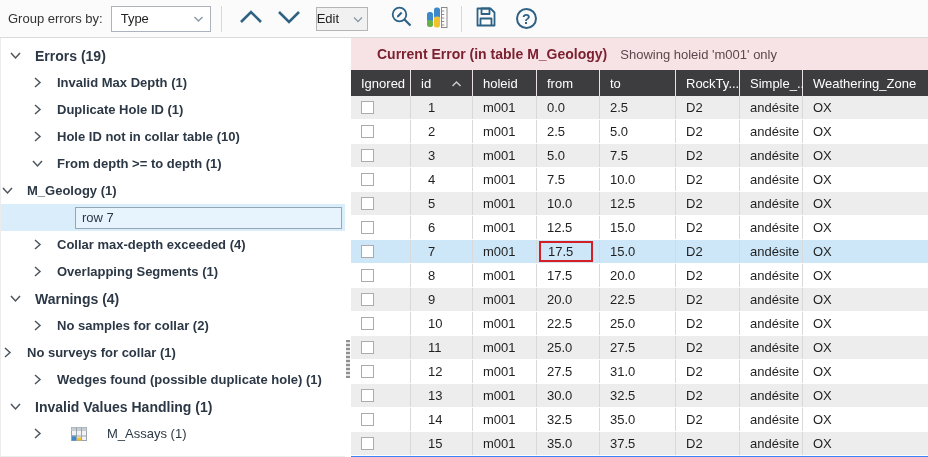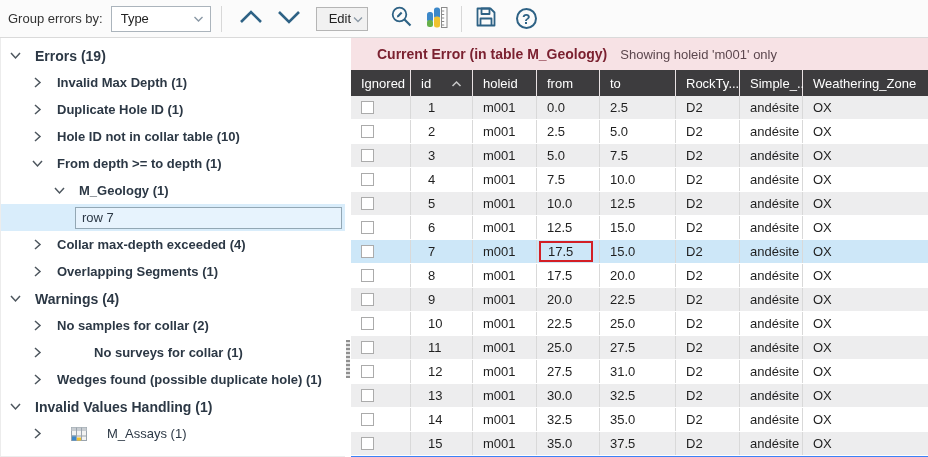--- a/index.html
+++ b/index.html
@@ -10,21 +10,21 @@
   
   .toolbar { height:38px; background:#fbfbfb; border-bottom:1px solid #dadada;
              display:flex; align-items:center; padding-left:8px; }
   .tb-label { font-size:13px; color:#333; margin-right:8px; }
   .select { height:26px; background:#fff; border:1px solid #abb4bc; display:flex;
             align-items:center; padding:0 6px 0 9px; font-size:13px; color:#222;
             cursor:default; }
   .select.type { width:100px; }
   .select .sel-arrow { margin-left:auto; }
   .select.edit { background:#f1f1f1; border:1px solid #b5b5b5; width:52px; height:24px;
-                 margin:0 6px 0 8px; padding:0 4px 0 12px; }
+                 margin:0 6px 0 8px; padding:0 4px 0 0; }
   .vsep { width:1px; height:26px; background:#d8d8d8; margin:0 10px; }
   .iconbtn { background:transparent; border:none; cursor:pointer; display:flex;
              align-items:center; justify-content:center; padding:0 6px; height:30px; }
   .helpcircle { width:21px; height:21px; border:2px solid #2e6285; border-radius:50%;
                 color:#2e6285; font-weight:bold; font-size:14px; display:flex;
                 align-items:center; justify-content:center; }
 
   
   .content { display:flex; height:419px; }
   .tree-panel { width:345px; background:#fff; padding-top:4px; overflow:hidden;
@@ -185,21 +185,21 @@
           <span class="tlabel b">Hole ID not in collar table (10)</span>
         </div>
         <div class="tree-row" style="padding-left: 30px;">
           <span class="tchev">
             <svg width="13" height="13" viewBox="0 0 13 13">
               <polyline points="2,4 6.5,9 11,4" fill="none" stroke="#4d565e" stroke-width="1.5"></polyline>
             </svg>
           </span>
           <span class="tlabel b">From depth &gt;= to depth (1)</span>
         </div>
-        <div class="tree-row" style="padding-left: 52px;">
+        <div class="tree-row" style="">
           <span class="tchev">
             <svg width="13" height="13" viewBox="0 0 13 13">
               <polyline points="2,4 6.5,9 11,4" fill="none" stroke="#4d565e" stroke-width="1.5"></polyline>
             </svg>
           </span>
           <span class="tlabel b">M_Geology (1)</span>
         </div>
         <div class="tree-row sel" style="padding-left: 74px;">
           <span class="tlabel boxed">row 7</span>
         </div>
@@ -228,21 +228,21 @@
           <span class="tlabel lg b">Warnings (4)</span>
         </div>
         <div class="tree-row" style="padding-left: 30px;">
           <span class="tchev">
             <svg width="13" height="13" viewBox="0 0 13 13">
               <polyline points="4,2 9,6.5 4,11" fill="none" stroke="#4d565e" stroke-width="1.5"></polyline>
             </svg>
           </span>
           <span class="tlabel b">No samples for collar (2)</span>
         </div>
-        <div class="tree-row" style="padding-left: 30px; gap: 37px;">
+        <div class="tree-row" style="">
           <span class="tchev">
             <svg width="13" height="13" viewBox="0 0 13 13">
               <polyline points="4,2 9,6.5 4,11" fill="none" stroke="#4d565e" stroke-width="1.5"></polyline>
             </svg>
           </span>
           <span class="tlabel b">No surveys for collar (1)</span>
         </div>
         <div class="tree-row" style="padding-left: 30px;">
           <span class="tchev">
             <svg width="13" height="13" viewBox="0 0 13 13">

